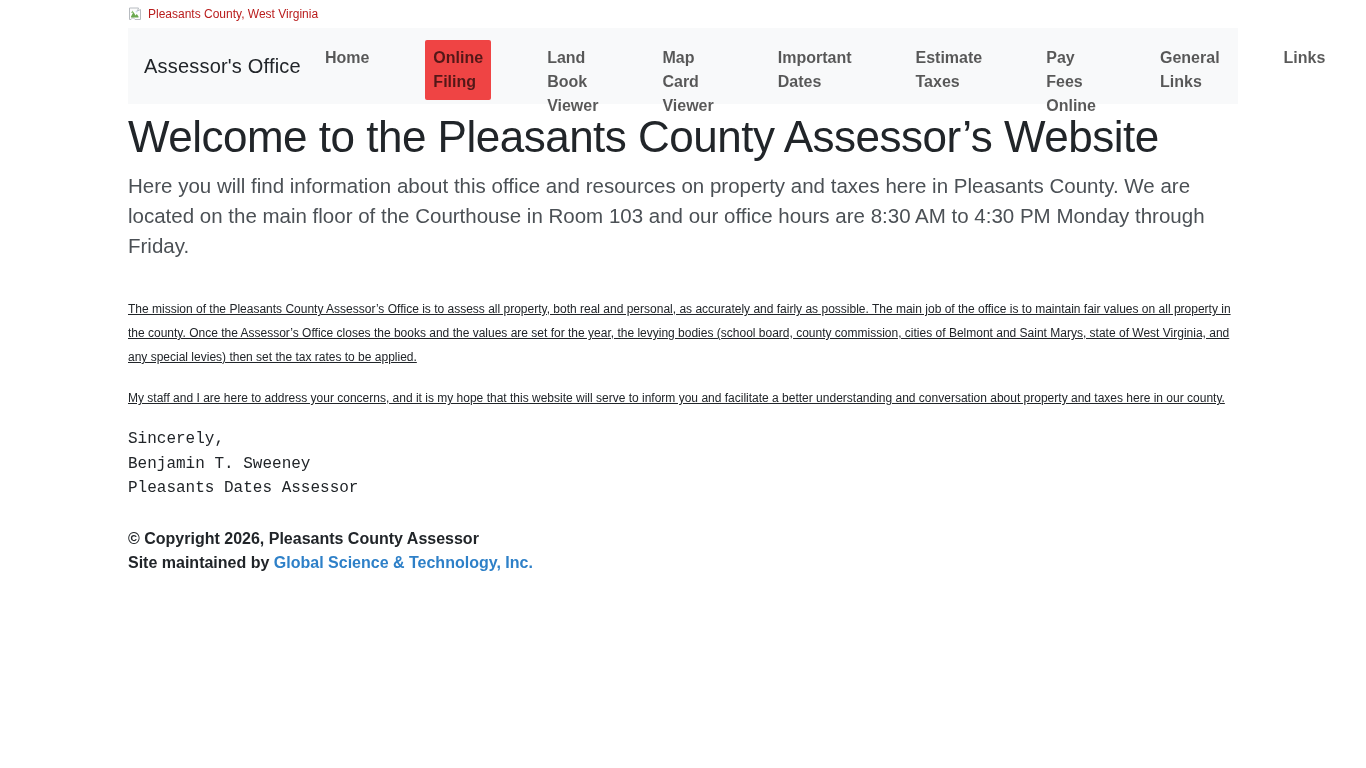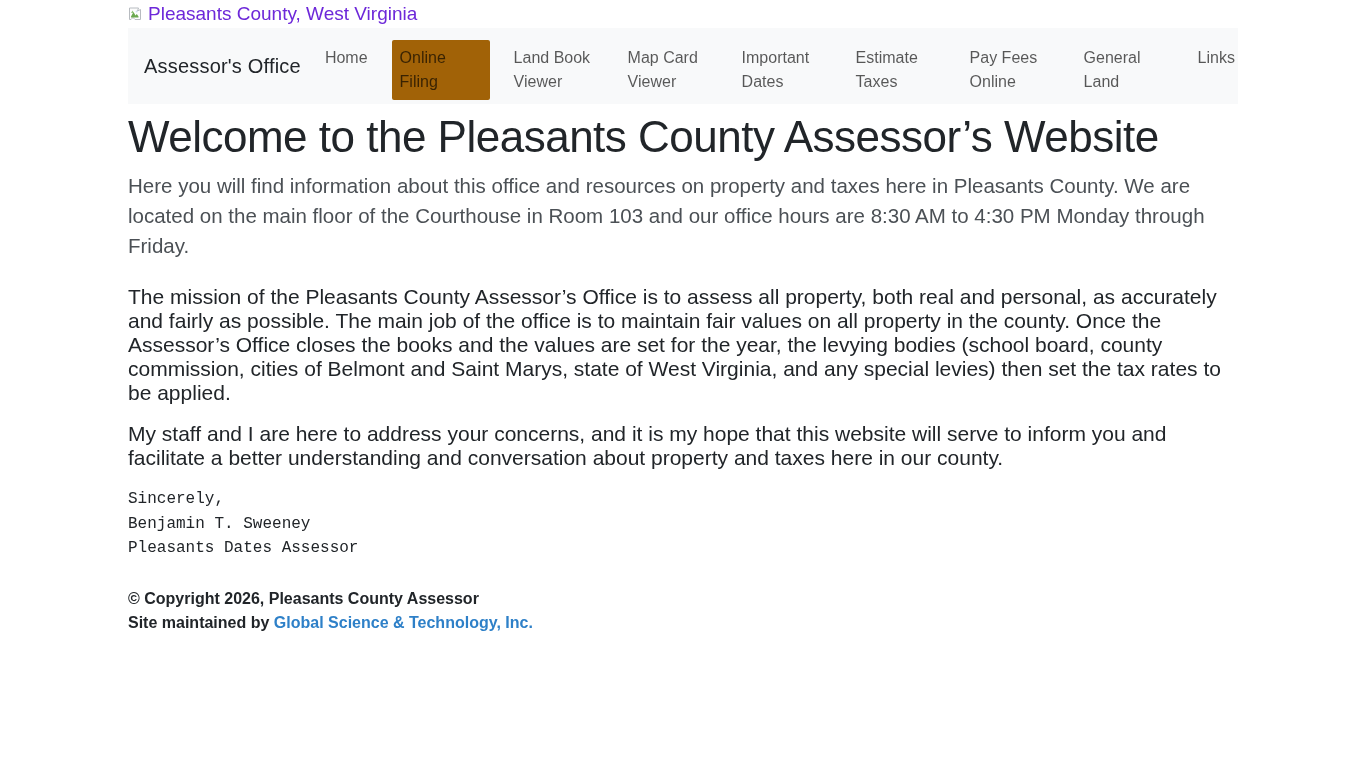--- a/index.html
+++ b/index.html
@@ -15,21 +15,21 @@
   .container { width: 1110px; margin: 0 auto; }
 
   
   .logo-row {
     padding-top: 5px;
     display: flex;
     align-items: center;
     height: 18px;
   }
   .broken-img { display: inline-block; width: 16px; height: 16px; margin-right: 4px; }
-  .alt-text { font-size: 19px; color: #6d28d9; white-space: nowrap; }
+  .alt-text { font-size: 12px; color: #b91c1c; white-space: nowrap; }
 
   
   .navbar {
     margin-top: 5px;
     background: #f8f9fa;
     height: 76px;
     display: flex;
     align-items: center;
   }
   .brand {
@@ -37,61 +37,63 @@
     font-size: 20px;
     font-weight: 400;
     color: #212529;
     text-decoration: none;
     white-space: nowrap;
     letter-spacing: 0.2px;
   }
   .nav {
     list-style: none;
     display: flex;
-    gap: 32px;
+    gap: 64px;
     margin: 0 0 2px 24px;
     padding: 0;
     align-self: flex-start;
     padding-top: 18px;
+    font-weight: bold;
   }
   .nav li { margin: 0; padding: 0; }
   .nav-link {
     display: inline-block;
     max-width: 82px;
     font-size: 16px;
     line-height: 24px;
     color: rgba(0,0,0,0.65);
     text-decoration: none;
     padding: 6px 8px;
     margin: -6px -8px;
     border-radius: 2px;
   }
-  .nav-link.hovered { background: #a16207; }
+  .nav-link.hovered { background: #ef4444; }
 
   
   h1 {
     margin: 9px 0 10px 0;
     font-size: 44px;
     line-height: 48px;
     font-weight: 400;
     color: #212529;
     letter-spacing: -0.5px;
   }
   .lead {
-    margin: 0 0 24px 0;
+    margin: 0 0 36px 0;
     font-size: 20.5px;
     line-height: 30px;
     font-weight: 300;
     color: #4b5055;
   }
   p.body-text {
     margin: 0 0 17px 0;
-    font-size: 21px;
+    font-size: 12px;
     line-height: 24px;
     color: #212529;
+    text-decoration: underline;
   }
   .signature {
     margin: 0 0 26px 0;
     font-size: 16px;
     line-height: 24.5px;
     color: #212529;
     font-family: Liberation Mono, monospace;
   }
   footer { font-size: 16px; line-height: 24px; color: #212529; font-weight: bold; }
   .gst-link { color: #2e80c8; text-decoration: none; }
@@ -117,21 +119,21 @@
     <nav class="navbar">
       <a href="#" class="brand">Assessor's Office</a>
       <ul class="nav">
         <li><a href="#" class="nav-link">Home</a></li>
         <li><a href="#" class="nav-link hovered">Online Filing</a></li>
         <li><a href="#" class="nav-link">Land Book Viewer</a></li>
         <li><a href="#" class="nav-link">Map Card Viewer</a></li>
         <li><a href="#" class="nav-link">Important Dates</a></li>
         <li><a href="#" class="nav-link">Estimate Taxes</a></li>
         <li><a href="#" class="nav-link">Pay Fees Online</a></li>
-        <li><a href="#" class="nav-link">General Land</a></li>
+        <li><a href="#" class="nav-link">General Links</a></li>
         <li><a href="#" class="nav-link">Links</a></li>
       </ul>
     </nav>
 
     <main>
       <h1>Welcome to the Pleasants County Assessor’s Website</h1>
 
       <p class="lead">Here you will find information about this office and resources on property and taxes here in Pleasants County. We are located on the main floor of the Courthouse in Room 103 and our office hours are 8:30 AM to 4:30 PM Monday through Friday.</p>
 
       <p class="body-text">The mission of the Pleasants County Assessor’s Office is to assess all property, both real and personal, as accurately and fairly as possible. The main job of the office is to maintain fair values on all property in the county. Once the Assessor’s Office closes the books and the values are set for the year, the levying bodies (school board, county commission, cities of Belmont and Saint Marys, state of West Virginia, and any special levies) then set the tax rates to be applied.</p>

